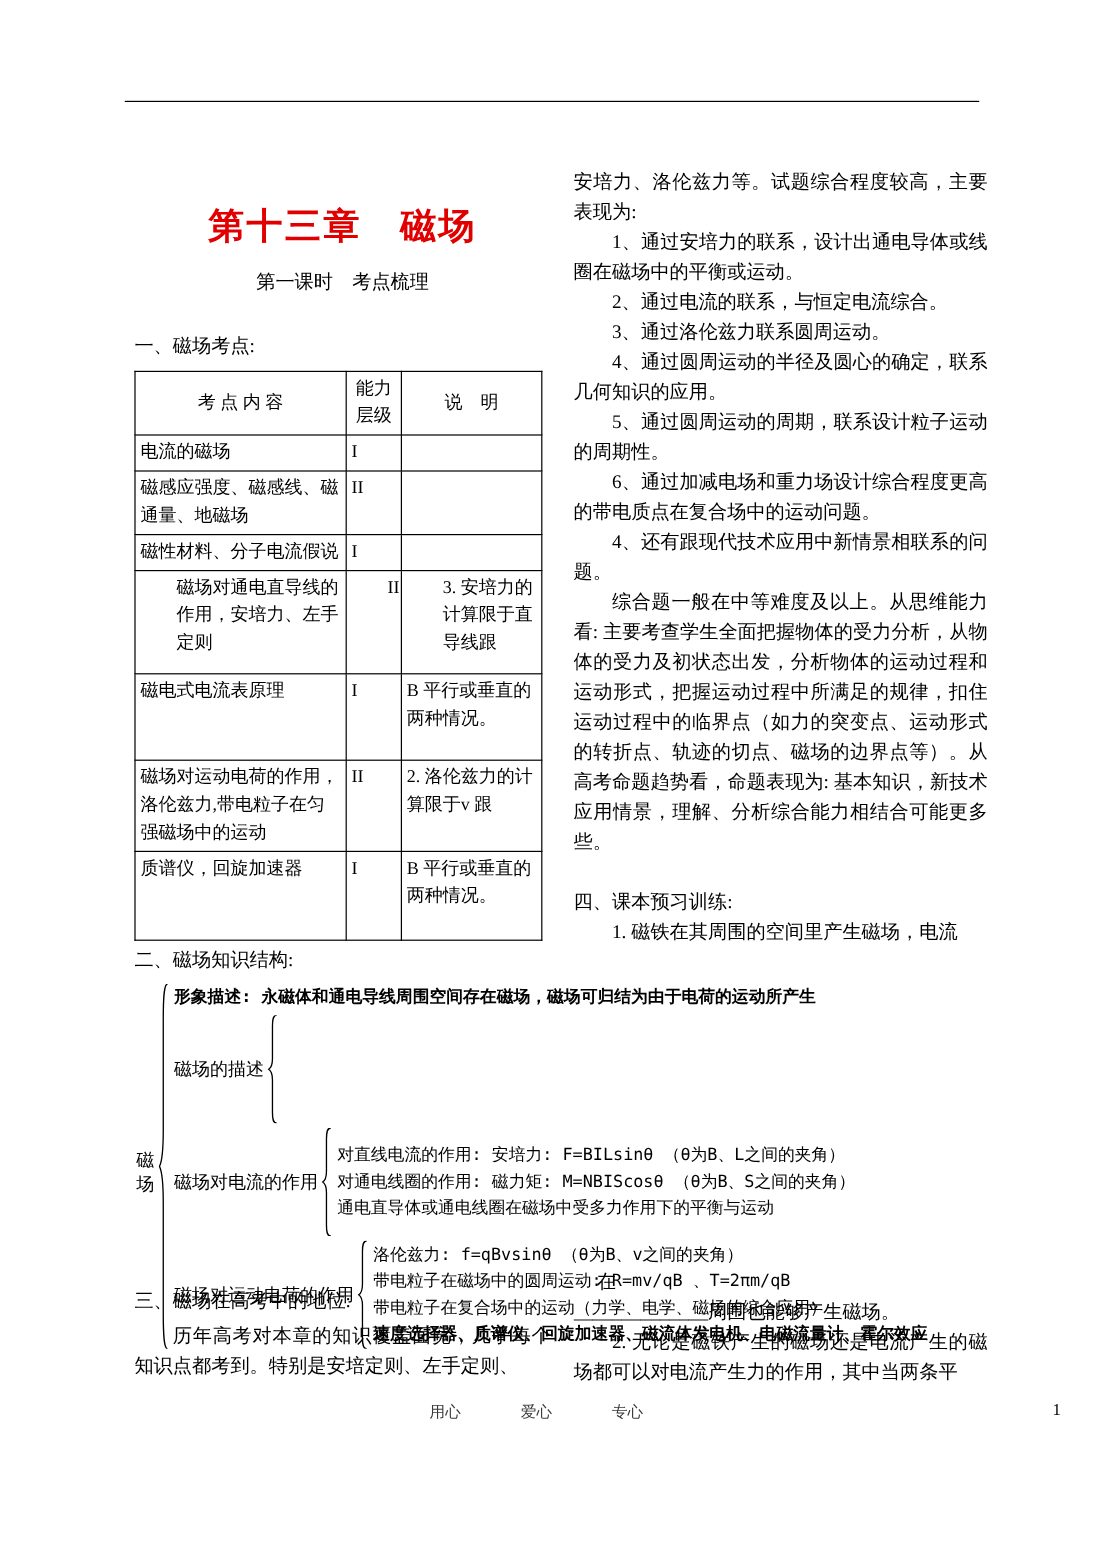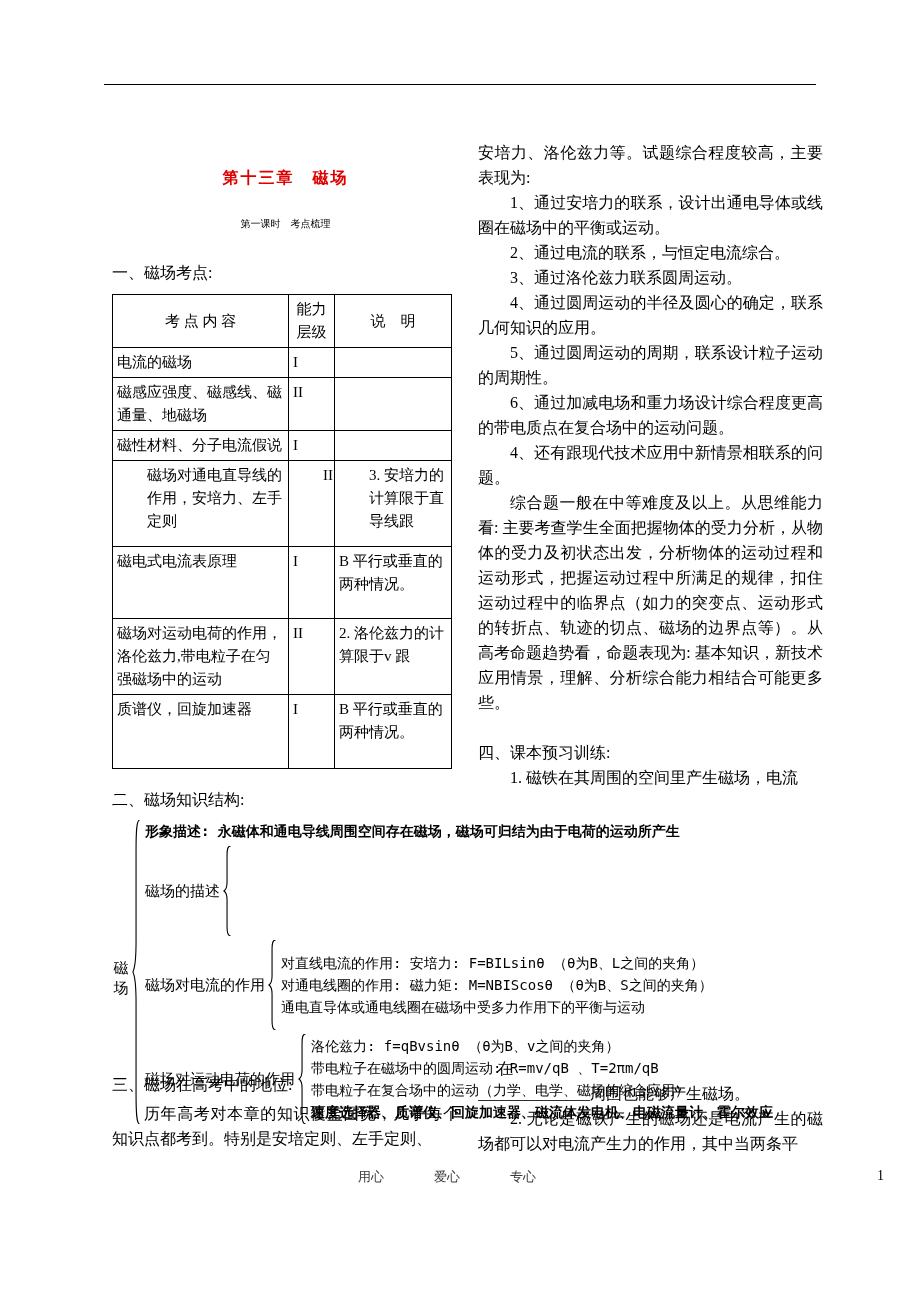--- a/index.html
+++ b/index.html
@@ -5,22 +5,22 @@
   * { margin:0; padding:0; box-sizing:border-box; }
   html,body { background:#fff; }
   .page {
     position:relative; width:920px; height:1302px; background:#ffffff;
     font-family:"Liberation Serif","DejaVu Serif",serif; color:#000; overflow:hidden;
   }
   .top-rule { position:absolute; left:104px; top:84px; width:712px; height:1px; background:#000; }
 
   
   .col-left { position:absolute; left:112px; top:150px; width:347px; }
-  .title { color:#e00000; font-size:16px; font-weight:bold; text-align:center; margin-top:18px; letter-spacing:2px; }
-  .subtitle { font-size:10px; font-weight:normal; text-align:center; margin-top:28px; }
+  .title { color:#e00000; font-size:30px; font-weight:bold; text-align:center; margin-top:18px; letter-spacing:2px; }
+  .subtitle { font-size:16px; font-weight:normal; text-align:center; margin-top:16px; }
   .sec-heading { font-size:16px; margin-top:32px; }
 
   table.kaodian { border-collapse:collapse; width:339px; table-layout:fixed; font-size:15px; margin-top:10px; }
   table.kaodian th, table.kaodian td {
     border:1px solid #000; vertical-align:top; padding:3px 4px; font-weight:normal; line-height:23px; text-align:left;
   }
   table.kaodian th { text-align:center; vertical-align:middle; }
   .td-level { text-align:center; }
   tr.r1 td { height:29px; } tr.r2 td { height:52px; } tr.r3 td { height:29px; }
   tr.r4 td { height:86px;padding-left:34px; } tr.r5 td { height:72px; } tr.r6 td { height:76px; } tr.r7 td { height:74px; }

